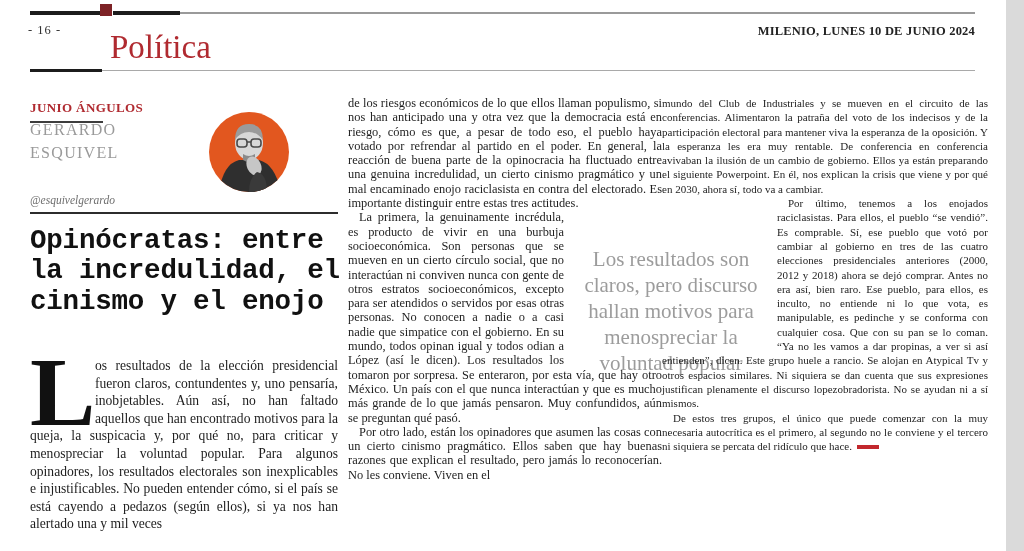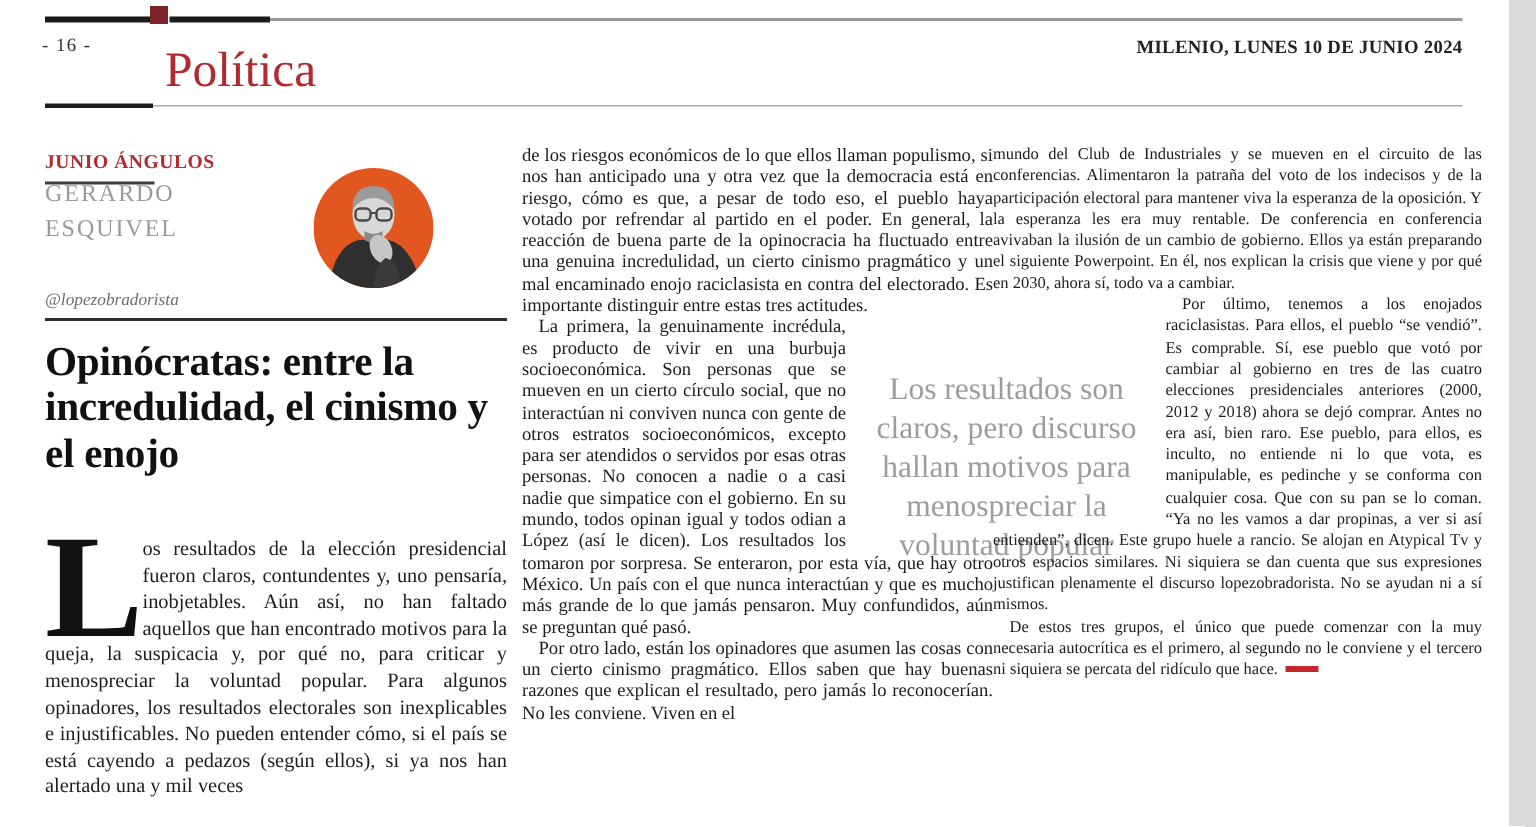--- a/index.html
+++ b/index.html
@@ -29,21 +29,21 @@
   .kicker-rule{position:absolute;left:30px;top:121px;width:73px;height:2px;background:#3d3d3d;}
   .author-name{position:absolute;left:30px;top:118px;font-size:16px;font-weight:400;
                color:var(--author-gray);letter-spacing:1.3px;line-height:23px;}
   .author-name span{display:block;}
   .author-handle{position:absolute;left:30px;top:194px;font-size:11.5px;font-style:italic;color:#6e6e6e;}
   .byline-rule{position:absolute;left:30px;top:212px;width:308px;height:2px;background:#2c2c2c;}
   .avatar{position:absolute;left:209px;top:112px;width:80px;height:80px;}
 
   
   .headline{position:absolute;left:30px;top:226px;width:310px;font-size:27.5px;font-weight:700;
-            line-height:1.1;color:#111;letter-spacing:-0.2px;}
+            line-height:1.1;color:#111;letter-spacing:-0.2px;font-family:Liberation Mono, monospace;}
 
   
   .col1-body{position:absolute;left:30px;top:357px;width:308px;font-size:13.6px;line-height:17.6px;
              text-align:justify;}
   .dropcap{float:left;width:58px;height:56px;position:relative;margin-right:7px;}
   .dropcap b{position:absolute;left:0;bottom:-18px;font-size:98px;line-height:0.8;font-weight:700;color:#111;}
   .col2{position:absolute;left:348px;top:96px;width:314px;font-size:12.4px;line-height:14.3px;text-align:justify;}
   .col3{position:absolute;left:662px;top:96px;width:326px;font-size:11px;line-height:14.3px;text-align:justify;}
   .col2 p,.col3 p,.col1-body p{margin:0;}
   .indent{text-indent:11px;}
@@ -70,21 +70,21 @@
   <div class="edition">MILENIO, LUNES 10 DE JUNIO 2024</div>
   <div class="rule2a"></div>
   <div class="rule2b"></div>
 
   <div class="kicker">JUNIO ÁNGULOS</div>
   <div class="kicker-rule"></div>
   <div class="author-name">
     <span>GERARDO</span>
     <span>ESQUIVEL</span>
   </div>
-  <div class="author-handle">@lopezobradorista</div>
+  <div class="author-handle">@esquivelgerardo</div>
 
   <div class="avatar">
     <svg viewBox="0 0 80 80" width="80" height="80">
       <defs>
           <clipPath id="avclip">
             <circle cx="40" cy="40" r="40"></circle>
           </clipPath>
         </defs>
       <circle cx="40" cy="40" r="40" fill="#e2571f"></circle>
       <g clip-path="url(#avclip)">

